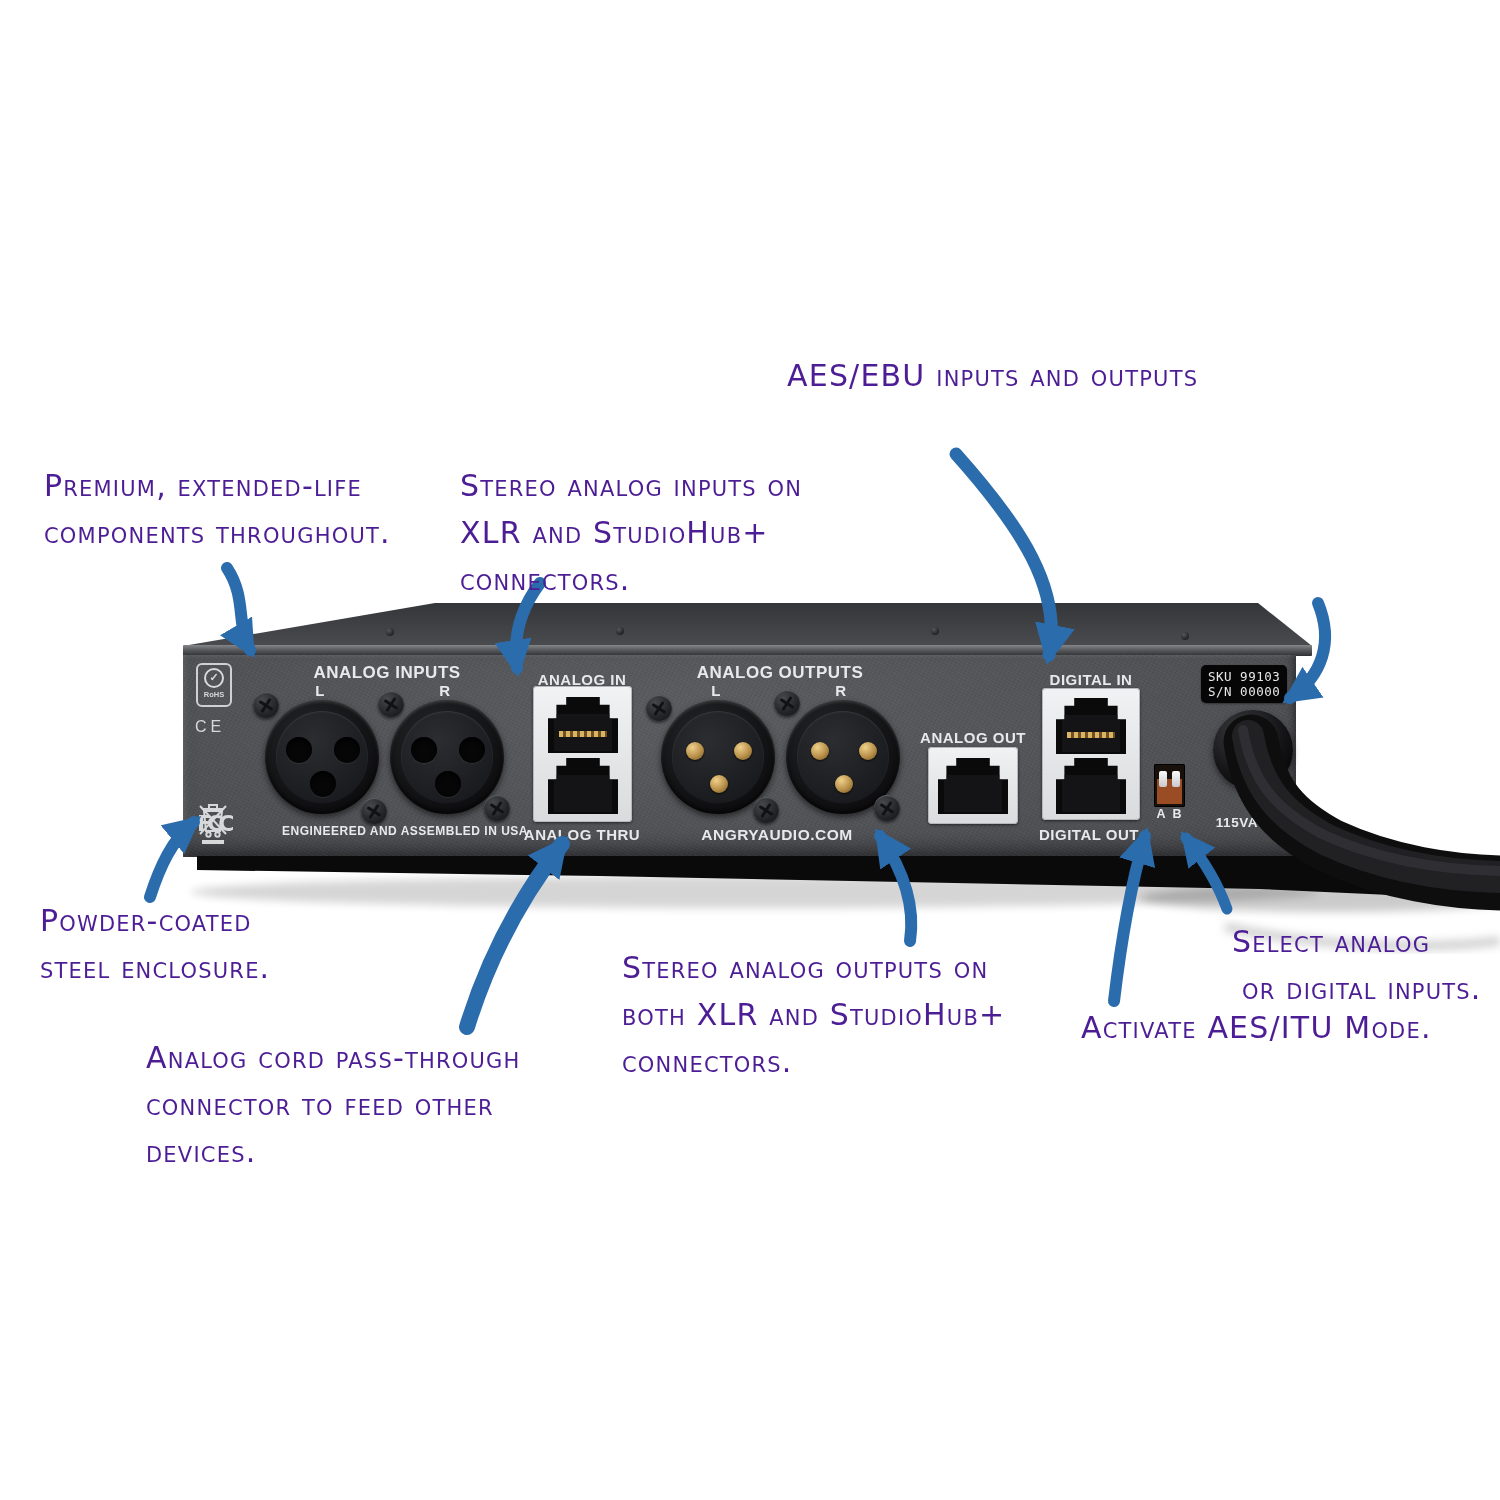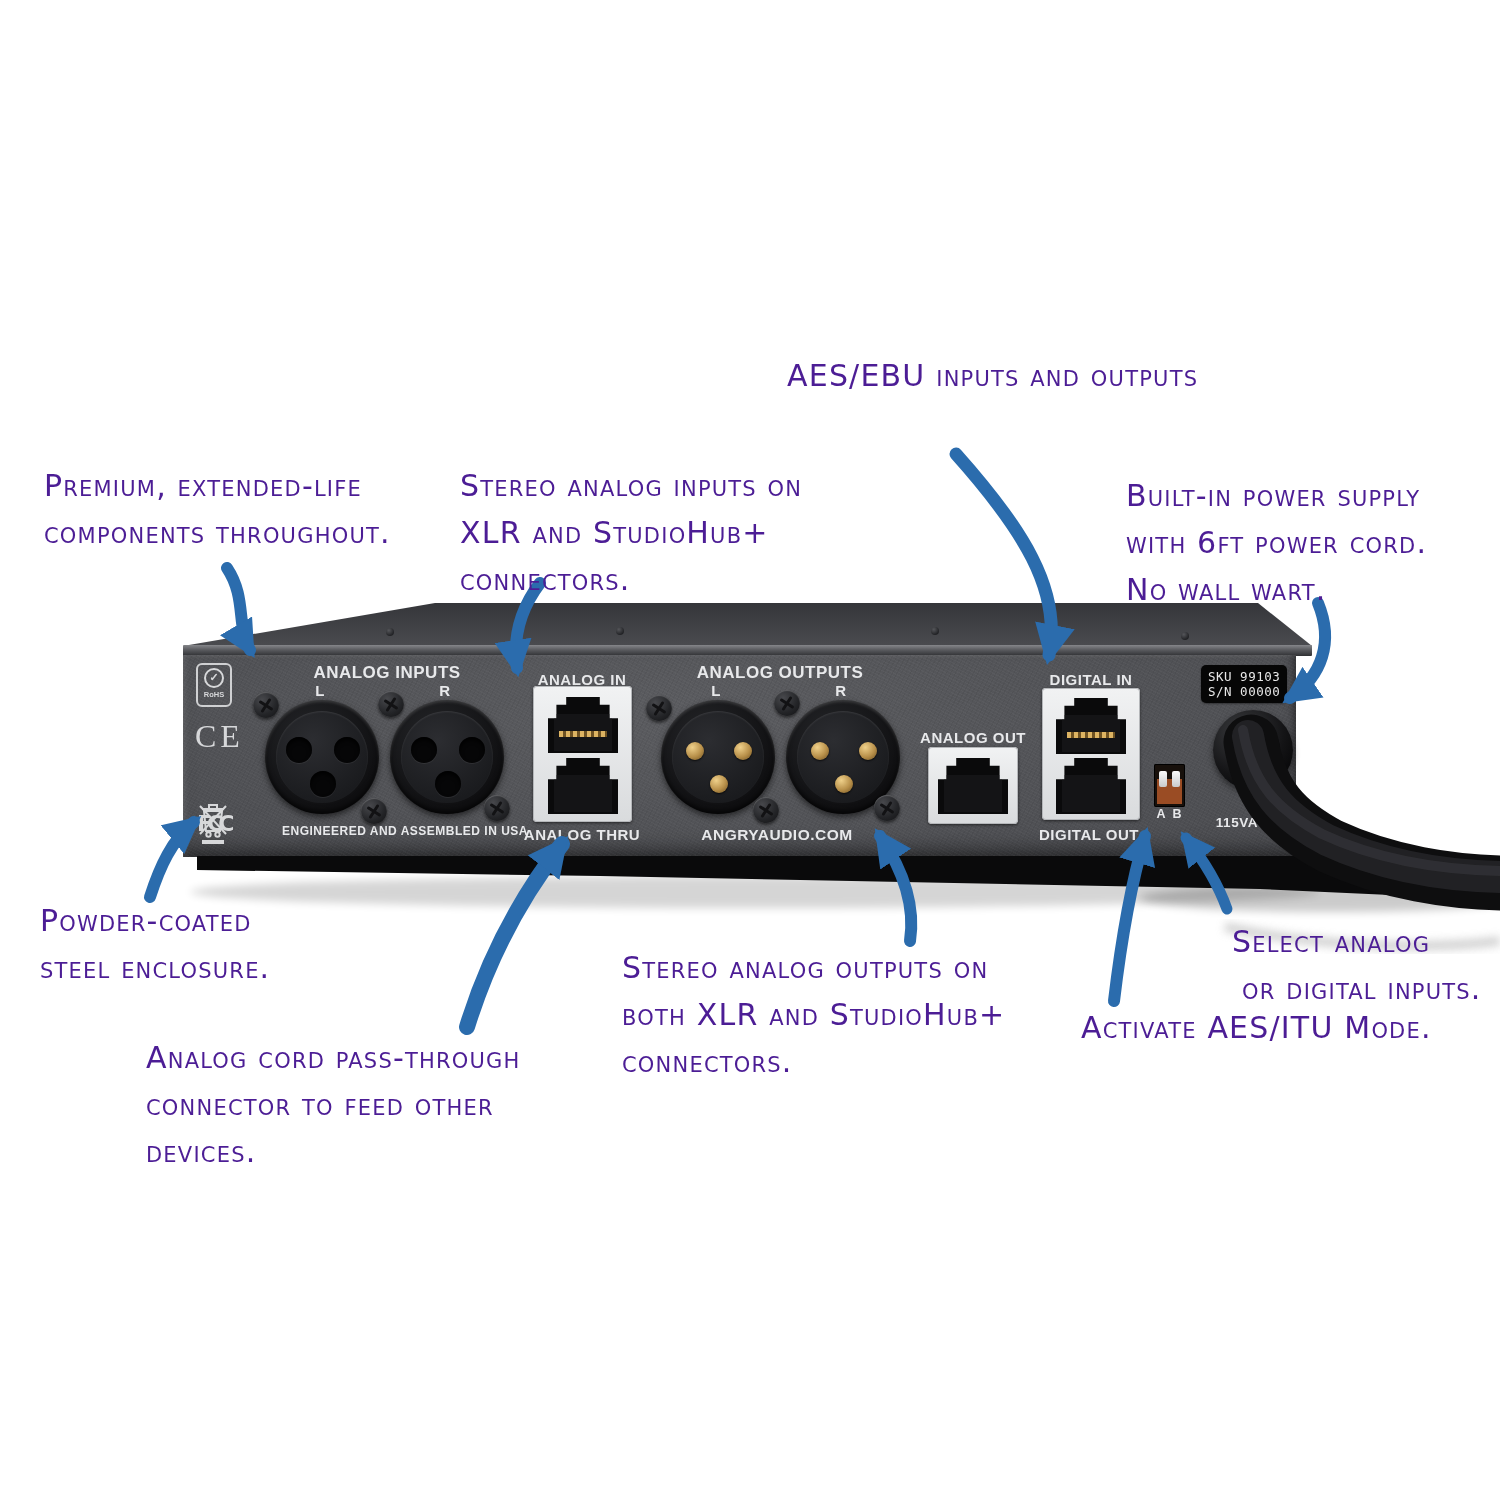--- a/index.html
+++ b/index.html
@@ -84,21 +84,21 @@
   .grommet{position:absolute;width:80px;height:80px;border-radius:50%;
      background:radial-gradient(circle at 35% 28%,#3a3b3e,#141416 55%,#050506 85%);
      box-shadow:0 3px 6px rgba(0,0,0,.5);}
 
   
   .rohs{position:absolute;width:32px;height:40px;border:2px solid #cfd0d2;border-radius:6px;
      color:#d7d8da;text-align:center;}
   .rohs .chk{width:16px;height:16px;border:2px solid #d7d8da;border-radius:50%;margin:3px auto 0;
      font-size:11px;line-height:15px;font-weight:bold;}
   .rohs .txt{font-size:7.5px;font-weight:bold;margin-top:2px;}
-  .cemark{position:absolute;color:#d7d8da;font-size:32px;letter-spacing:4px;font-family:Liberation Serif, serif;}
+  .cemark{position:absolute;color:#d7d8da;font-size:16px;letter-spacing:4px;font-family:Liberation Sans, sans-serif;}
   .fccmark{position:absolute;color:#d7d8da;font-size:22px;font-weight:bold;letter-spacing:-5px;font-family:"DejaVu Sans",sans-serif;margin-top:48px;}
 
   svg.overlay{position:absolute;left:0;top:0;z-index:5;}
   .hand{z-index:6;}
 </style>
 </head>
 <body>
 
 <div id="stage">
 
@@ -270,25 +270,20 @@
   <div class="hand" style="left:460px;top:462px">
     <div>Stereo analog inputs on</div>
     <div>XLR and StudioHub+</div>
     <div>connectors.</div>
   </div>
 
   <div class="hand" style="left:787px;top:352px">
     <div>AES/EBU inputs and outputs</div>
   </div>
 
-  <div class="hand" style="left:1126px;top:472px">
-    <div>Built-in power supply</div>
-    <div>with 6ft power cord.</div>
-    <div>No wall wart.</div>
-  </div>
 
   <div class="hand" style="left:40px;top:897px">
     <div>Powder-coated</div>
     <div>steel enclosure.</div>
   </div>
 
   <div class="hand" style="left:146px;top:1034px">
     <div>Analog cord pass-through</div>
     <div>connector to feed other</div>
     <div>devices.</div>

